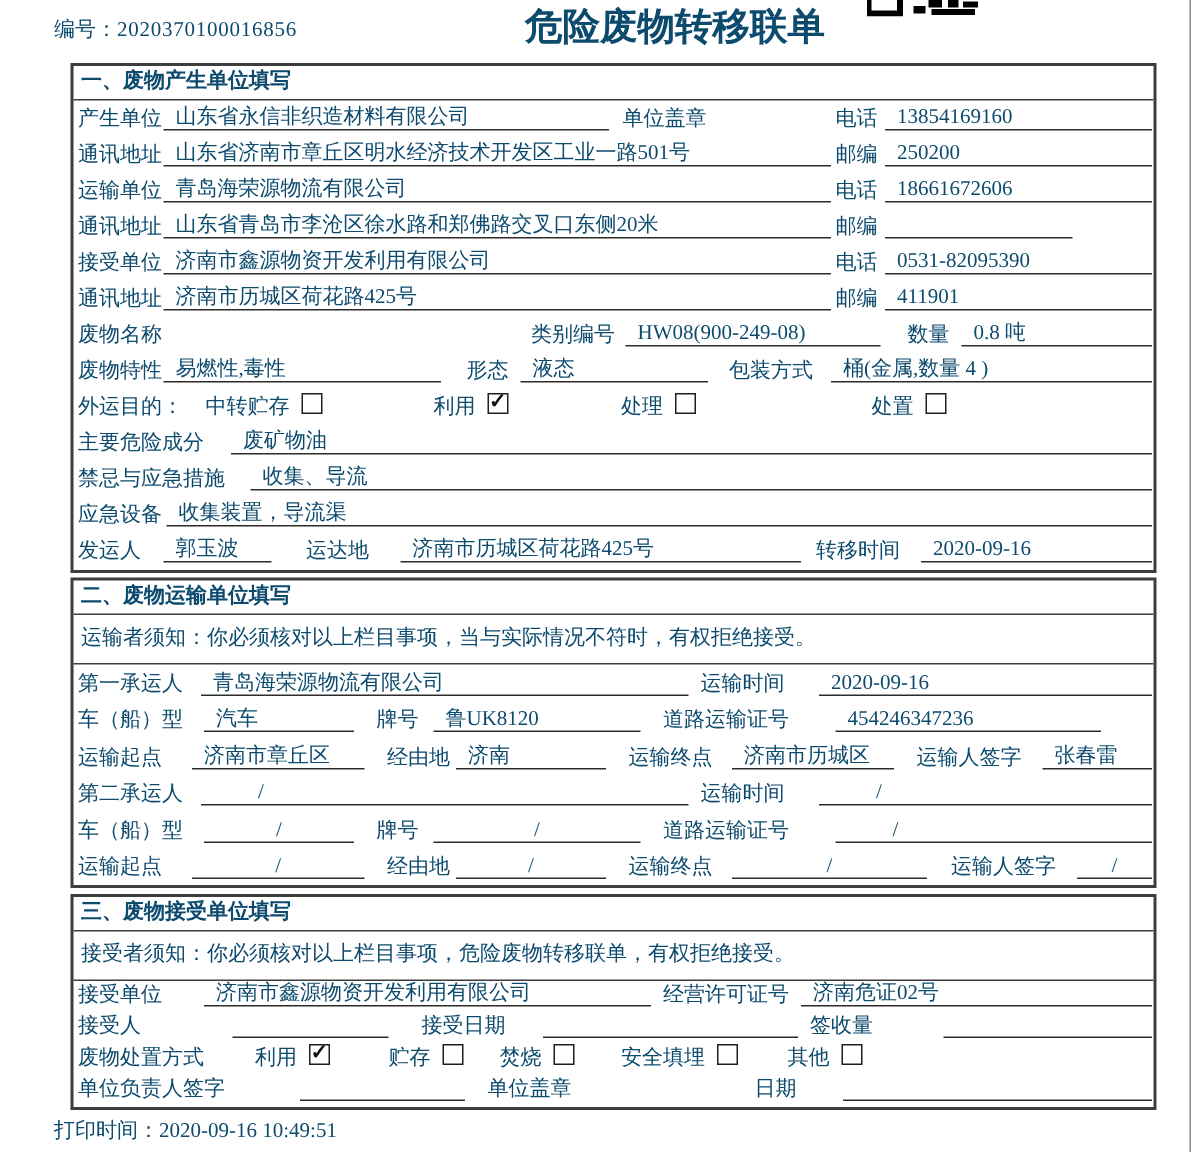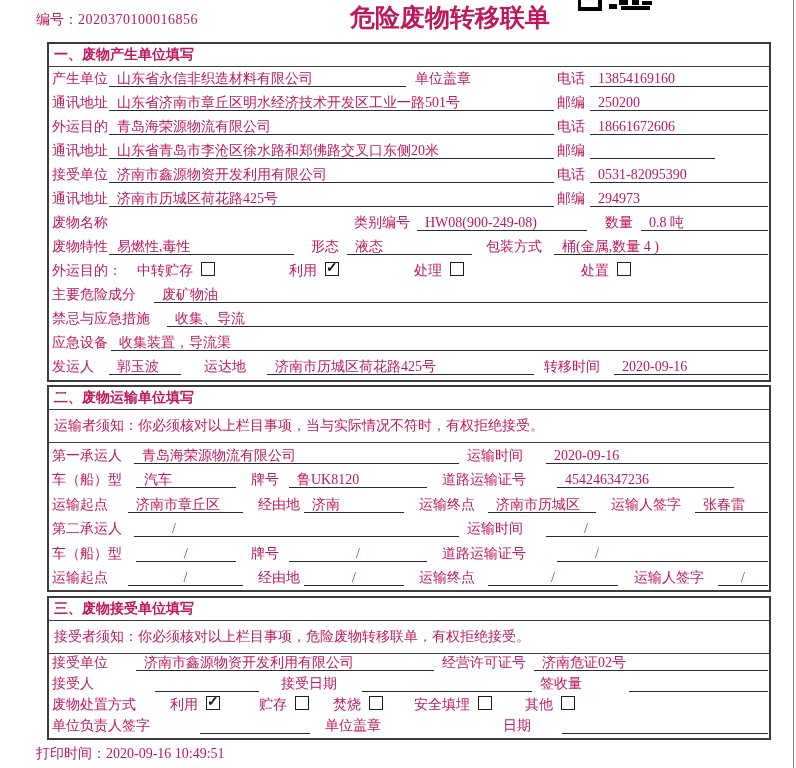--- a/index.html
+++ b/index.html
@@ -1,17 +1,17 @@
 <!DOCTYPE html>
 <html><head>
 <meta charset="utf-8">
 <style>
   html,body{margin:0;padding:0;background:#fff;}
   .page{position:relative;width:796px;height:768px;background:#ffffff;overflow:hidden;
-        font-family:"Liberation Serif","DejaVu Serif",serif;color:#be185d;}
+        font-family:"Liberation Serif","DejaVu Serif",serif;color:#0c4a6e;}
   .hdr-serial{position:absolute;left:36px;top:11px;font-size:14px;white-space:nowrap;}
   .hdr-serial .num{letter-spacing:.5px;}
   .hdr-title{position:absolute;left:305px;top:1px;width:290px;text-align:center;
              font-size:25px;font-weight:bold;white-space:nowrap;}
   .qr{position:absolute;left:578px;top:0;}
   .scan-edge{position:absolute;left:793px;top:0;width:1px;height:768px;background:#8a8a8a;}
 
   .sec{position:absolute;left:47px;width:724px;border:2px solid #3d3d3d;box-sizing:border-box;background:#fff;}
   #sec1{top:42px;height:340px;}
   #sec2{top:385px;height:207px;}
@@ -66,21 +66,21 @@
     </div>
 
     <div class="row">
       <span class="lbl" style="left:3px">通讯地址</span>
       <span class="fld" style="left:60px;width:445px">山东省济南市章丘区明水经济技术开发区工业一路501号</span>
       <span class="lbl" style="left:508px">邮编</span>
       <span class="fld" style="left:541px;width:178px">250200</span>
     </div>
 
     <div class="row">
-      <span class="lbl" style="left:3px">外运目的</span>
+      <span class="lbl" style="left:3px">运输单位</span>
       <span class="fld" style="left:60px;width:445px">青岛海荣源物流有限公司</span>
       <span class="lbl" style="left:508px">电话</span>
       <span class="fld" style="left:541px;width:178px">18661672606</span>
     </div>
 
     <div class="row">
       <span class="lbl" style="left:3px">通讯地址</span>
       <span class="fld" style="left:60px;width:445px">山东省青岛市李沧区徐水路和郑佛路交叉口东侧20米</span>
       <span class="lbl" style="left:508px">邮编</span>
       <span class="fld" style="left:541px;width:125px"></span>
@@ -90,21 +90,21 @@
       <span class="lbl" style="left:3px">接受单位</span>
       <span class="fld" style="left:60px;width:445px">济南市鑫源物资开发利用有限公司</span>
       <span class="lbl" style="left:508px">电话</span>
       <span class="fld" style="left:541px;width:178px">0531-82095390</span>
     </div>
 
     <div class="row">
       <span class="lbl" style="left:3px">通讯地址</span>
       <span class="fld" style="left:60px;width:445px">济南市历城区荷花路425号</span>
       <span class="lbl" style="left:508px">邮编</span>
-      <span class="fld" style="left:541px;width:178px">294973</span>
+      <span class="fld" style="left:541px;width:178px">411901</span>
     </div>
 
     <div class="row">
       <span class="lbl" style="left:3px">废物名称</span>
       <span class="lbl" style="left:305px">类别编号</span>
       <span class="fld" style="left:368px;width:170px">HW08(900-249-08)</span>
       <span class="lbl" style="left:556px">数量</span>
       <span class="fld" style="left:592px;width:127px">0.8 吨</span>
     </div>
 

